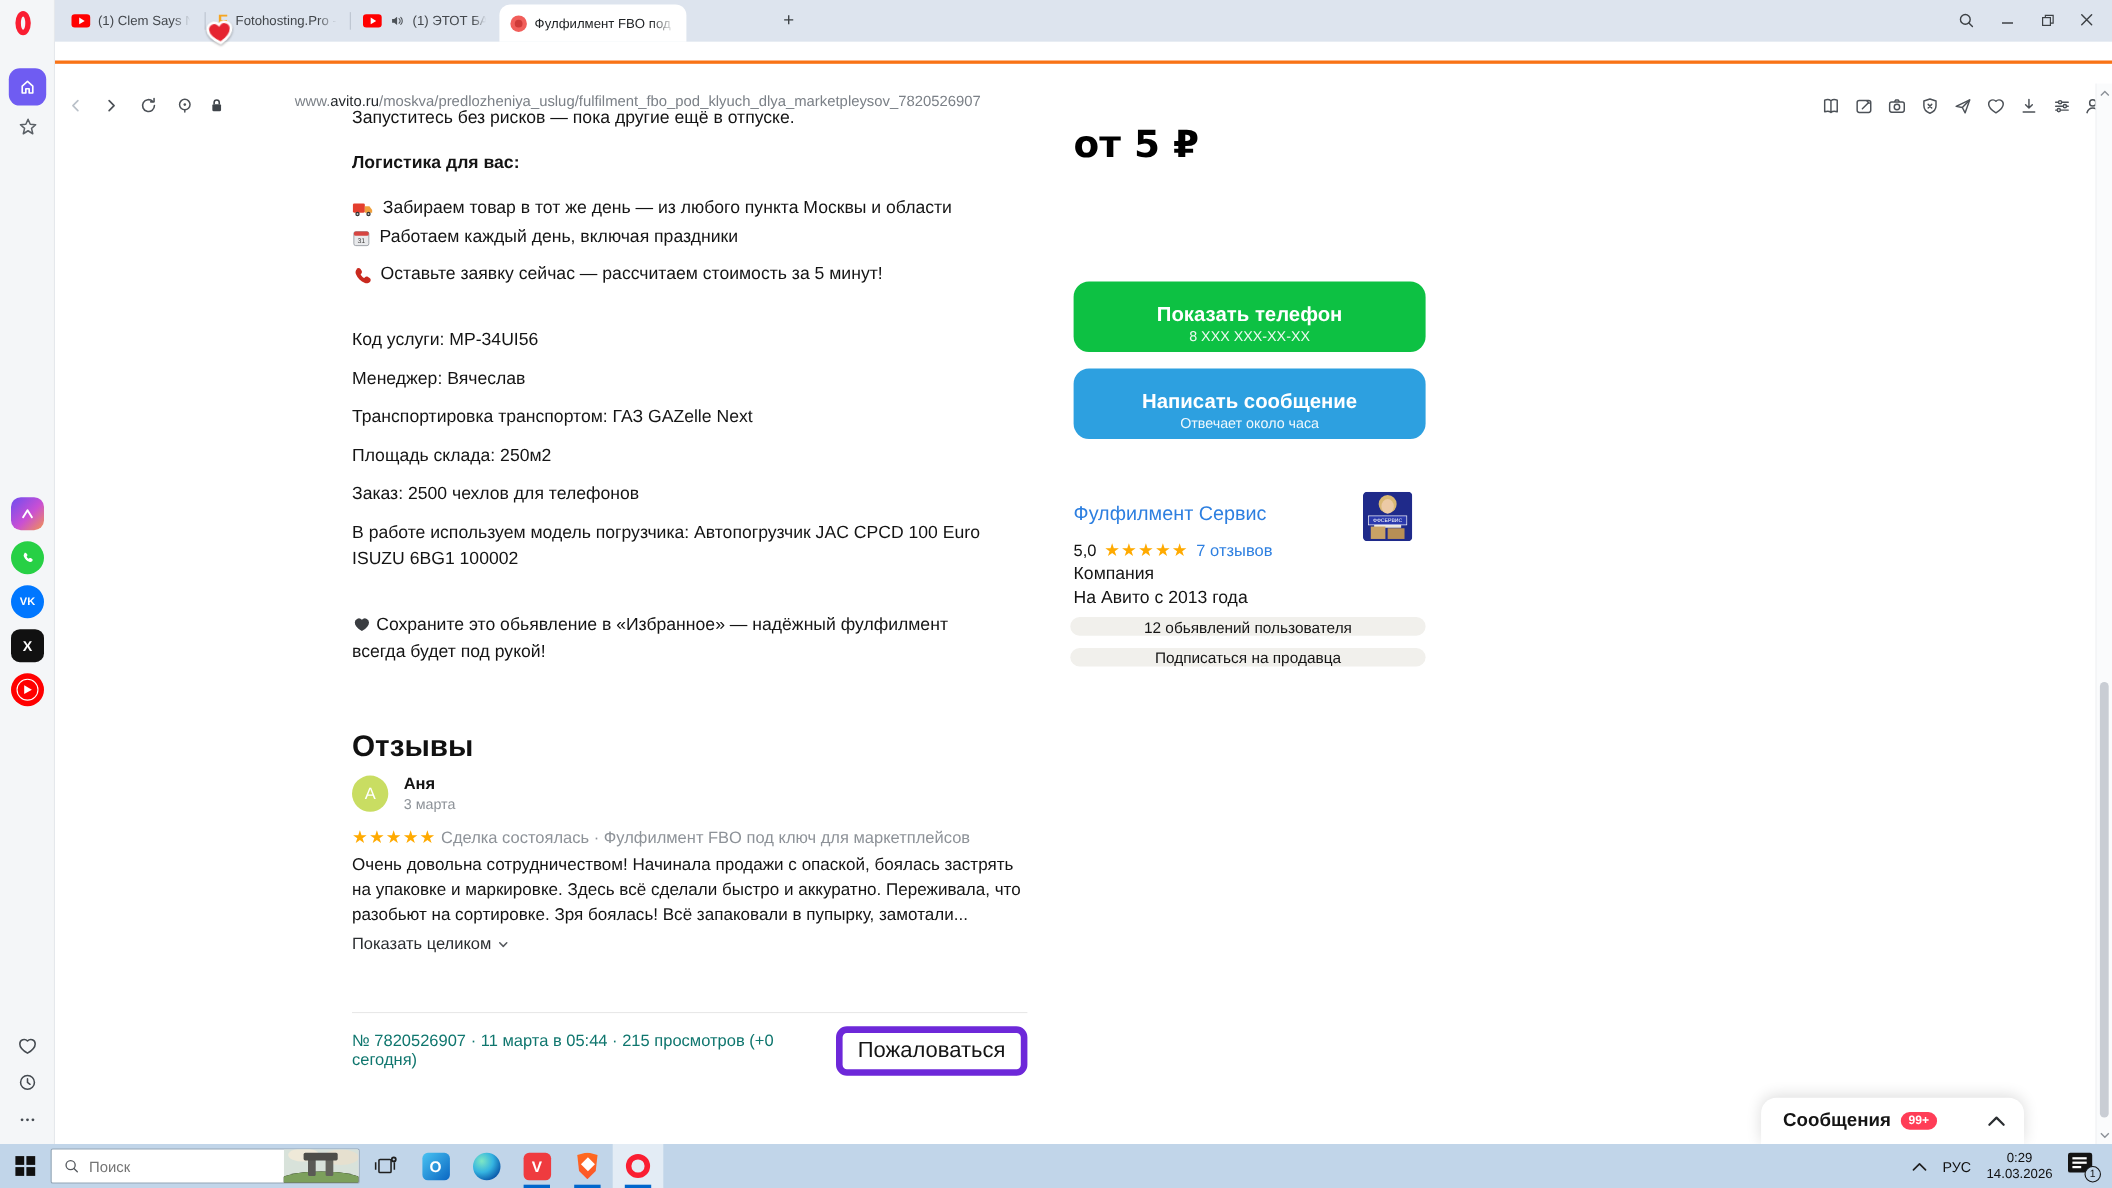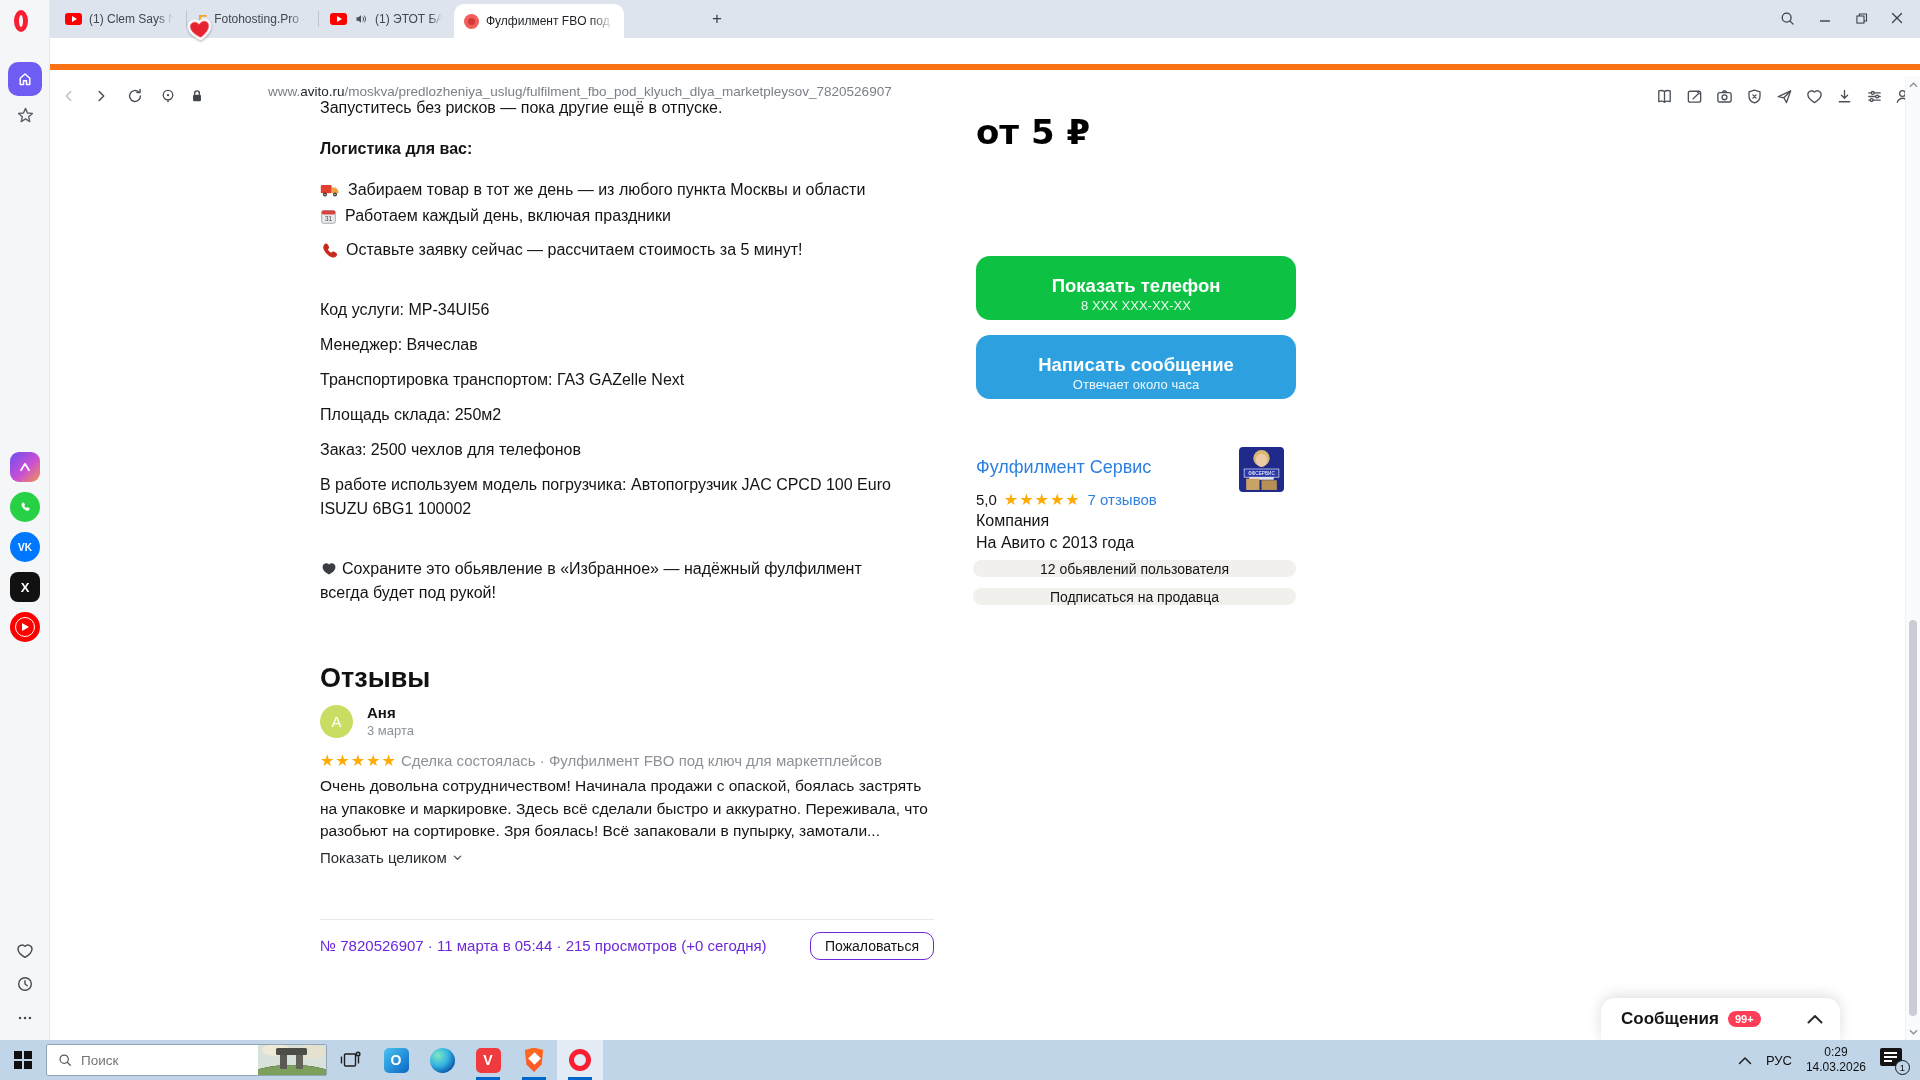--- a/index.html
+++ b/index.html
@@ -4,22 +4,22 @@
 <style>
   * { margin:0; padding:0; box-sizing:border-box; }
   html,body { width:1920px; height:1080px; overflow:hidden;
     font-family:"Liberation Sans", sans-serif; background:#fff; }
   .abs { position:absolute; }
 
   
   #tabbar { left:50px; top:0; right:0; height:38px; background:#dde4ee; }
   #sidebar { left:0; top:0; width:50px; height:1040px; background:#f4f6f8;
     border-right:1px solid #e5e8ec; z-index:5; }
-  #addressbar { left:50px; top:38px; right:0; height:32px; background:#fff;
-    border-bottom:6px solid #f97316; }
+  #addressbar { left:50px; top:38px; right:0; height:20px; background:#fff;
+    border-bottom:3px solid #f97316; }
   .tab { position:absolute; top:0; height:38px; display:flex; align-items:center;
     gap:7px; padding:0 10px; font-size:12px; color:#43474c; overflow:hidden; white-space:nowrap; }
   .tab .ttl { overflow:hidden; -webkit-mask-image:linear-gradient(90deg,#000 82%,transparent); }
   .tab.active { background:#fff; border-radius:10px 10px 0 0; top:4px; height:34px; color:#1d2023; }
   .tabsep { position:absolute; top:11px; width:1px; height:16px; background:#bcc4cf; }
   .favicon-yt { width:17px; height:12px; background:#f00; border-radius:3px; position:relative; flex:none; }
   .favicon-yt::after { content:""; position:absolute; left:6.5px; top:3px;
     border-left:5px solid #fff; border-top:3px solid transparent; border-bottom:3px solid transparent; }
   .favicon-foto { color:#f5a623; font-weight:700; font-size:15px; flex:none; }
   .favicon-avito { width:15px; height:15px; border-radius:50%; background:#f15e5a; position:relative; flex:none; }
@@ -72,22 +72,22 @@
   .rev-ava { width:33px; height:33px; border-radius:50%; background:#c9dd62; color:#fff;
     font-size:15px; display:flex; align-items:center; justify-content:center; }
   .rev-name { font-size:15px; font-weight:700; color:#141414; }
   .rev-date { font-size:13px; color:#8d9298; margin-top:2px; }
   .rev-stars-row { margin-top:13px; font-size:15px; color:#8d9298; }
   .stars { color:#ffaa00; letter-spacing:1px; font-size:16px; }
   .rev-text { margin-top:5px; font-size:15.5px; line-height:22.5px; color:#141414; width:614px; }
   .rev-expand { margin-top:6px; font-size:15px; color:#2b2e31; display:inline-flex; align-items:center; gap:5px; }
   .divider { margin-top:52px; height:1px; background:#e8e8e8; }
   .footer-row { margin-top:12px; display:flex; justify-content:space-between; align-items:center; }
-  .footer-meta { font-size:15px; color:#6d28d9; }
-  .report-btn { font-size:14px; color:#141414; background:#fff; border:1px solid #6d28d9;
+  .footer-meta { font-size:15px; color:#0f766e; }
+  .report-btn { font-size:20px; color:#141414; background:#fff; border:6px solid #6d28d9;
     border-radius:10px; padding:5px 14px; }
 
   
   #contact { left:976px; top:76px; width:320px; }
   .price { margin-top:36px; font-size:34px; font-weight:800; color:#000;
     font-family:"DejaVu Sans","Liberation Sans",sans-serif; }
   .cta { width:320px; height:64px; border:none; border-radius:14px; color:#fff; display:block;
     text-align:center; padding-top:11px; }
   .cta .l1 { font-size:18.5px; font-weight:700; line-height:22px; }
   .cta .l2 { font-size:13px; opacity:.92; margin-top:1px; }

